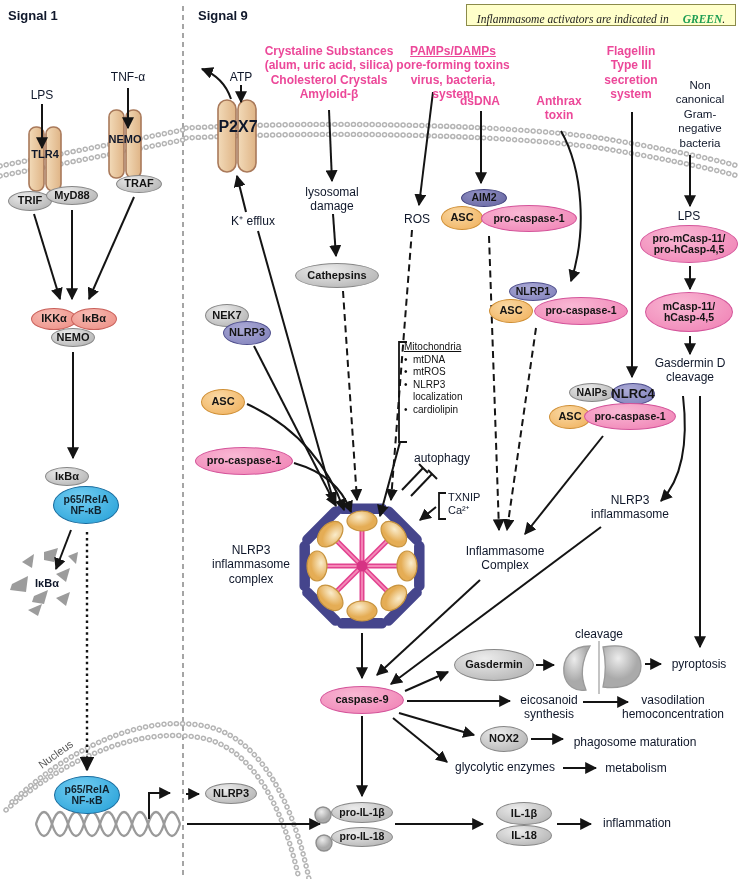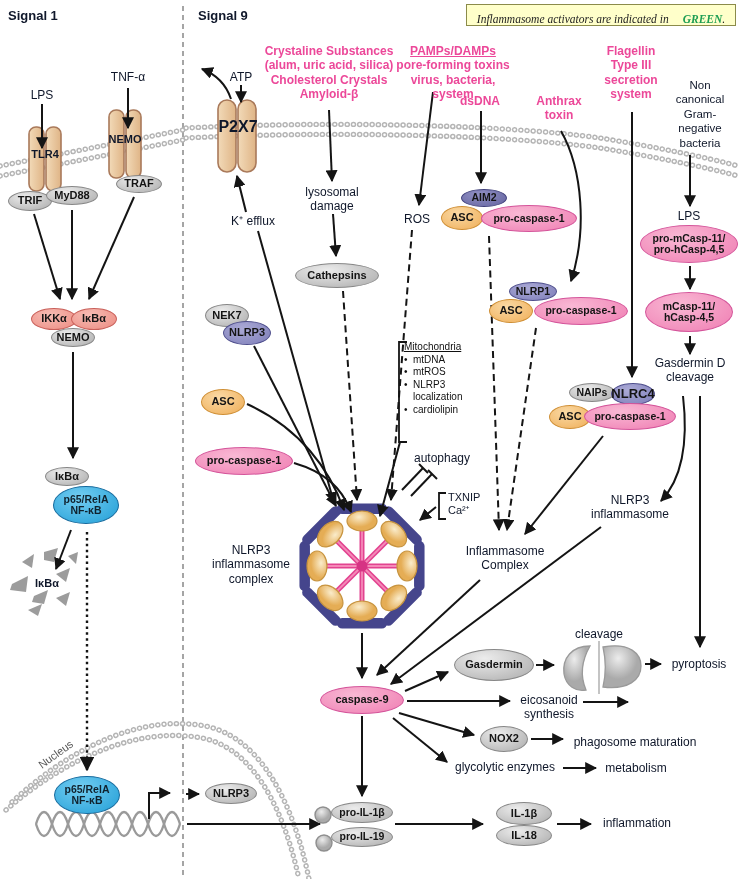--- a/index.html
+++ b/index.html
@@ -343,25 +343,27 @@
 Complex</div>
 <div class="lbl" style="left:580px;top:493px;width:100px">NLRP3
 inflammasome</div>
 
 <div class="node pink" style="left:320px;top:686px;width:84px;height:28px">caspase-9</div>
 <div class="node gray" style="left:454px;top:649px;width:80px;height:32px">Gasdermin</div>
 <div class="lbl" style="left:564px;top:627px;width:70px">cleavage</div>
 <div class="lbl" style="left:661px;top:657px;width:76px">pyroptosis</div>
 <div class="lbl" style="left:514px;top:693px;width:70px">eicosanoid
 synthesis</div>
+<div class="lbl" style="left:617px;top:693px;width:112px">vasodilation
+hemoconcentration</div>
 <div class="node gray" style="left:480px;top:726px;width:48px;height:26px">NOX2</div>
 <div class="lbl" style="left:567px;top:735px;width:136px">phagosome maturation</div>
 <div class="lbl" style="left:450px;top:760px;width:110px">glycolytic enzymes</div>
 <div class="lbl" style="left:599px;top:761px;width:74px">metabolism</div>
 
 <div class="node gray" style="left:205px;top:783px;width:52px;height:21px">NLRP3</div>
 <div class="node gray fs10" style="left:331px;top:802px;width:62px;height:21px">pro-IL-1β</div>
-<div class="node gray fs10" style="left:331px;top:827px;width:62px;height:20px">pro-IL-19</div>
+<div class="node gray fs10" style="left:331px;top:827px;width:62px;height:20px">pro-IL-18</div>
 <div class="node gray" style="left:496px;top:802px;width:56px;height:23px">IL-1β</div>
 <div class="node gray" style="left:496px;top:825px;width:56px;height:21px">IL-18</div>
 <div class="lbl" style="left:595px;top:816px;width:84px">inflammation</div>
 
 </div>
 
 </body></html>

